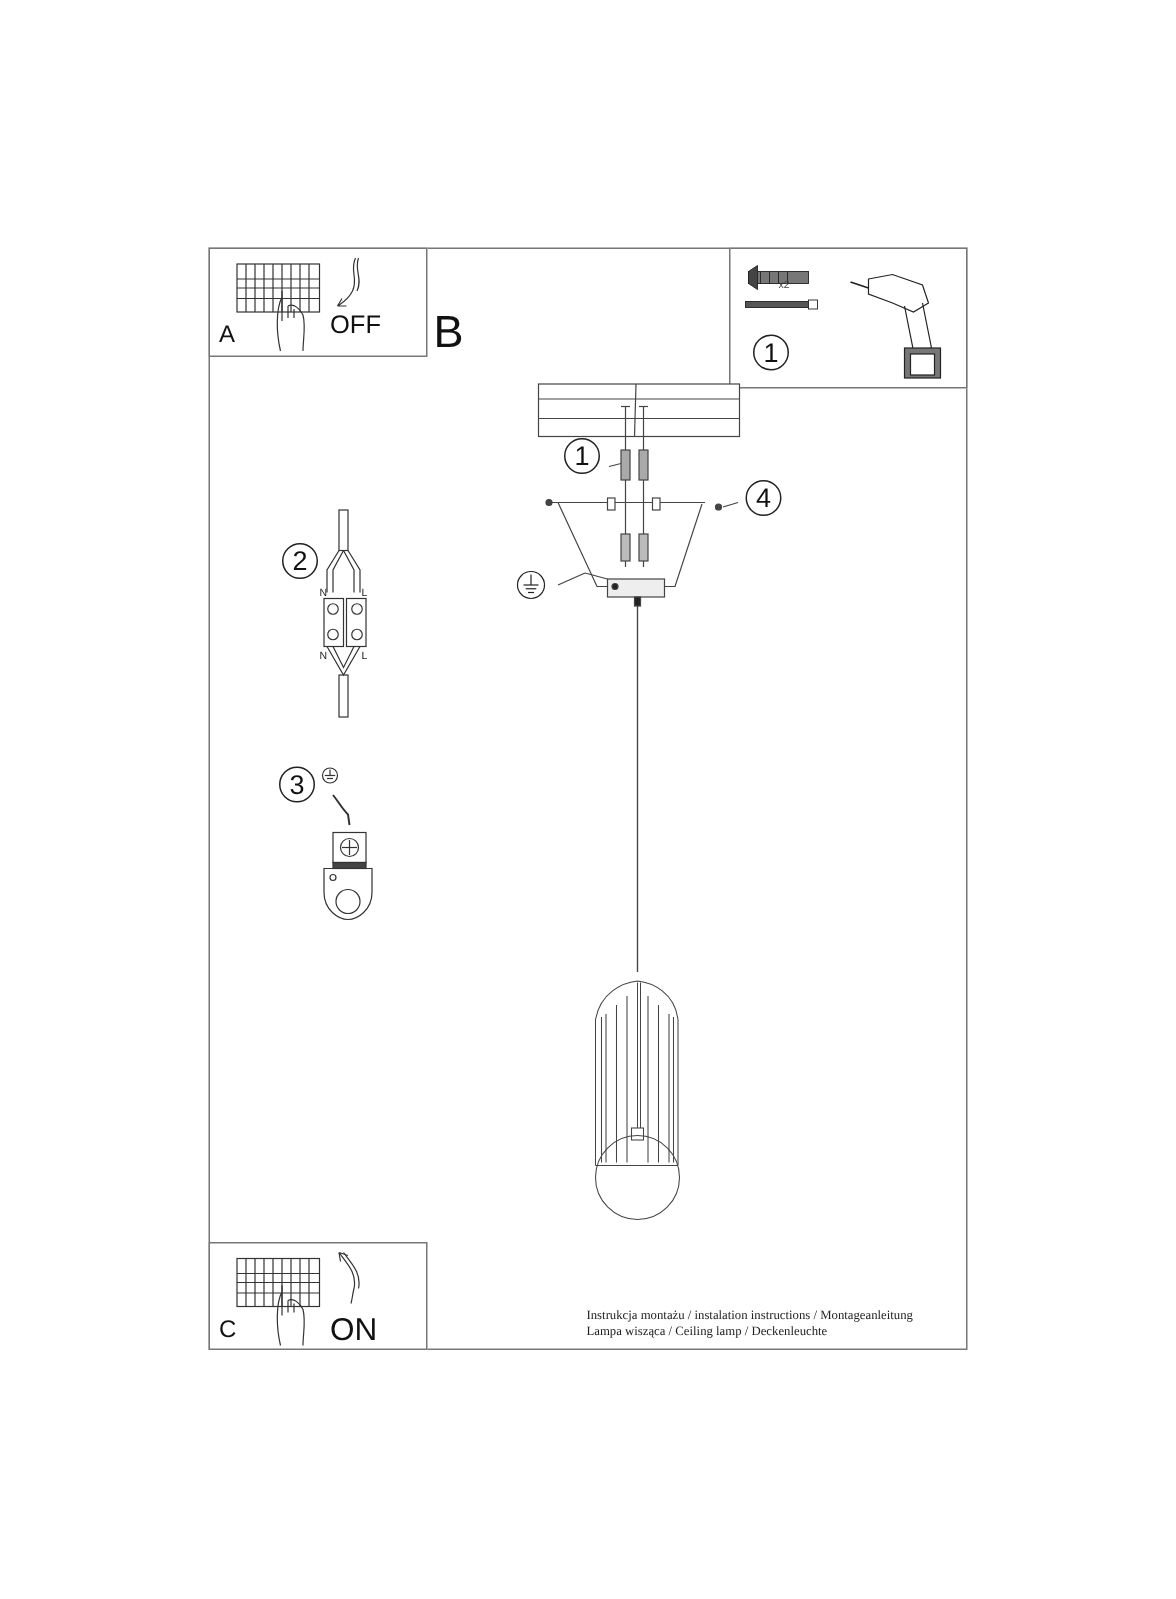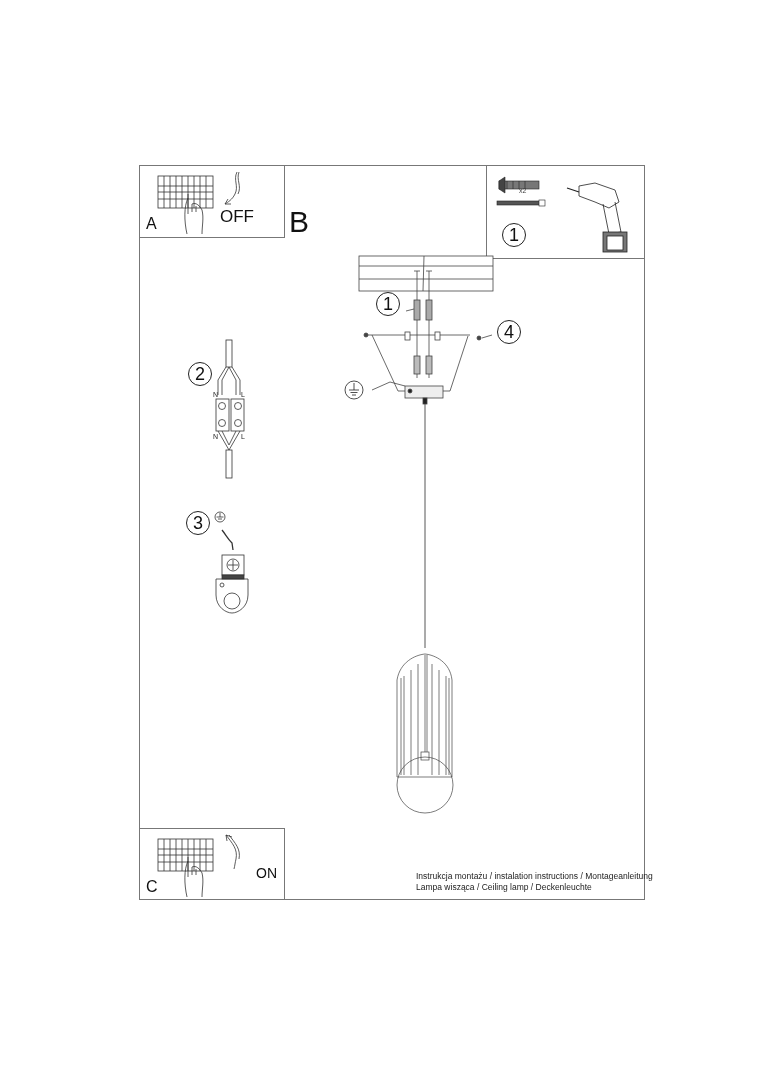--- a/index.html
+++ b/index.html
@@ -1,21 +1,21 @@
 <!DOCTYPE html>
 <html><head>
 <meta charset="utf-8">
 <style>
   html, body { margin:0; padding:0; background:#ffffff; }
   body { width:784px; height:1066px; position:relative; overflow:hidden; font-family:"Liberation Sans", sans-serif; color:#111; }
   .frame { position:absolute; left:139px; top:165px; width:506px; height:735px; border:1px solid #777; box-sizing:border-box; }
   .box { position:absolute; border:1px solid #777; box-sizing:border-box; background:#fff; }
   .label { position:absolute; font-family:"Liberation Sans", sans-serif; color:#111; }
   svg { position:absolute; overflow:visible; }
-  .caption { position:absolute; left:416px; top:871px; font-size:8.5px; line-height:10.5px; color:#222; white-space:nowrap; }
+  .caption { position:absolute; left:391px; top:871px; font-size:8.5px; line-height:10.5px; color:#222; white-space:nowrap;font-family:Liberation Serif, serif; }
 </style>
 </head>
 <body>
 
 <div class="frame"></div>
 
 <div class="box" style="left:139px;top:165px;width:146px;height:73px;">
   <span class="label" style="left:6px;top:49px;font-size:16px;">A</span>
   <span class="label" style="left:80px;top:41px;font-size:17px;text-align:right;">OFF</span>
   <svg width="146" height="73" style="left:0;top:0;">
@@ -182,21 +182,21 @@
       <line x1="33" y1="55" x2="33" y2="65"></line>
     <rect x="22" y="70" width="22" height="4" fill="#444"></rect>
     <path d="M16 74 L48 74 L48 90 C48 102 38 108 32 108 C26 108 16 102 16 90Z"></path>
     <circle cx="32" cy="96" r="8"></circle>
     <circle cx="22" cy="80" r="2"></circle>
   </g>
 </svg>
 
 <div class="box" style="left:139px;top:828px;width:146px;height:72px;">
   <span class="label" style="left:6px;top:49px;font-size:16px;">C</span>
-  <span class="label" style="left:80px;top:36px;font-size:14px;margin-left:36px;">ON</span>
+  <span class="label" style="left:80px;top:46px;font-size:21px;">ON</span>
   <svg width="146" height="72" style="left:0;top:0;">
     <g fill="none" stroke="#333" stroke-width="0.8">
       <rect x="18" y="10" width="55" height="32"></rect>
       <line x1="18" y1="20" x2="73" y2="20"></line>
         <line x1="18" y1="26" x2="73" y2="26"></line>
         <line x1="18" y1="33" x2="73" y2="33"></line>
       <line x1="24" y1="10" x2="24" y2="42"></line>
         <line x1="30" y1="10" x2="30" y2="42"></line>
         <line x1="36" y1="10" x2="36" y2="42"></line>
       <line x1="42" y1="10" x2="42" y2="42"></line>

